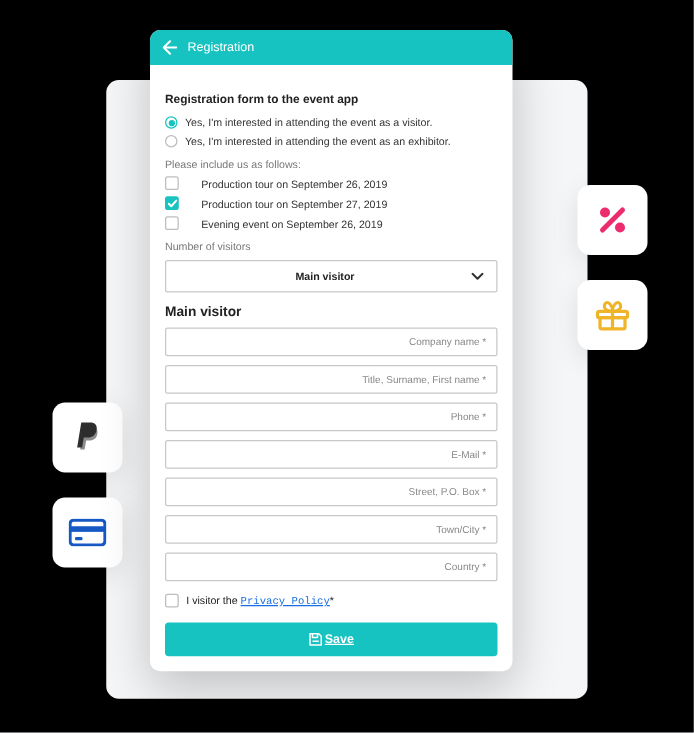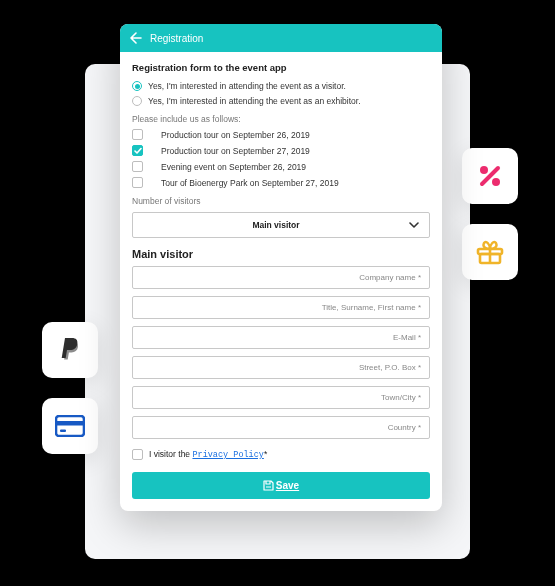--- a/index.html
+++ b/index.html
@@ -35,21 +35,21 @@
     }
     .card-paypal { left: 42px; top: 322px; }
     .card-card   { left: 42px; top: 398px; }
     .card-percent{ left: 462px; top: 148px; }
     .card-gift   { left: 462px; top: 224px; }
 
     .phone {
       position: absolute;
       left: 120px;
       top: 24px;
-      width: 322px;
+      width: 290px;
       background: #fff;
       border-radius: 8px;
       box-shadow: 0 14px 40px rgba(0,0,0,0.22);
       z-index: 5;
       display: flex;
       flex-direction: column;
       overflow: hidden;
     }
     .appbar {
       background: #17c3c0;
@@ -61,20 +61,21 @@
       gap: 8px;
       font-size: 10px;
       font-weight: 500;
     }
     .appbar svg { display: block; }
 
     .content {
       padding: 10px 12px 12px 12px;
       font-size: 8.5px;
       color: #222;
+      margin-top: 12px;
     }
     .form-title {
       font-size: 9.5px;
       font-weight: 700;
       margin-bottom: 8px;
     }
     .radio-row {
       display: flex;
       align-items: center;
       gap: 6px;
@@ -257,43 +258,40 @@
           </svg>
       </span>
       <span class="check-label">Production tour on September 27, 2019</span>
     </div>
     <div class="check-row">
       <span class="check">
         
       </span>
       <span class="check-label">Evening event on September 26, 2019</span>
     </div>
-    <div class="check-row">
-      <span class="check">
-        
-      </span>
-      <span class="check-label">Tour of Bioenergy Park on September 27, 2019</span>
-    </div>
 
     <div class="subhead">Number of visitors</div>
 
     <div class="selector">
       <span class="label-centered">Main visitor</span>
       <svg width="10" height="6" viewBox="0 0 10 6">
           <path d="M1 1 L5 5 L9 1" stroke="#333" stroke-width="1.6" fill="none" stroke-linecap="round" stroke-linejoin="round"></path>
         </svg>
     </div>
 
     <div class="section-title">Main visitor</div>
 
     <div class="input">
         <span>Company name *</span>
       </div>
     <div class="input">
         <span>Title, Surname, First name *</span>
+      </div>
+    <div class="input">
+        <span>Phone *</span>
       </div>
     <div class="input">
         <span>E-Mail *</span>
       </div>
     <div class="input">
         <span>Street, P.O. Box *</span>
       </div>
     <div class="input">
         <span>Town/City *</span>
       </div>

